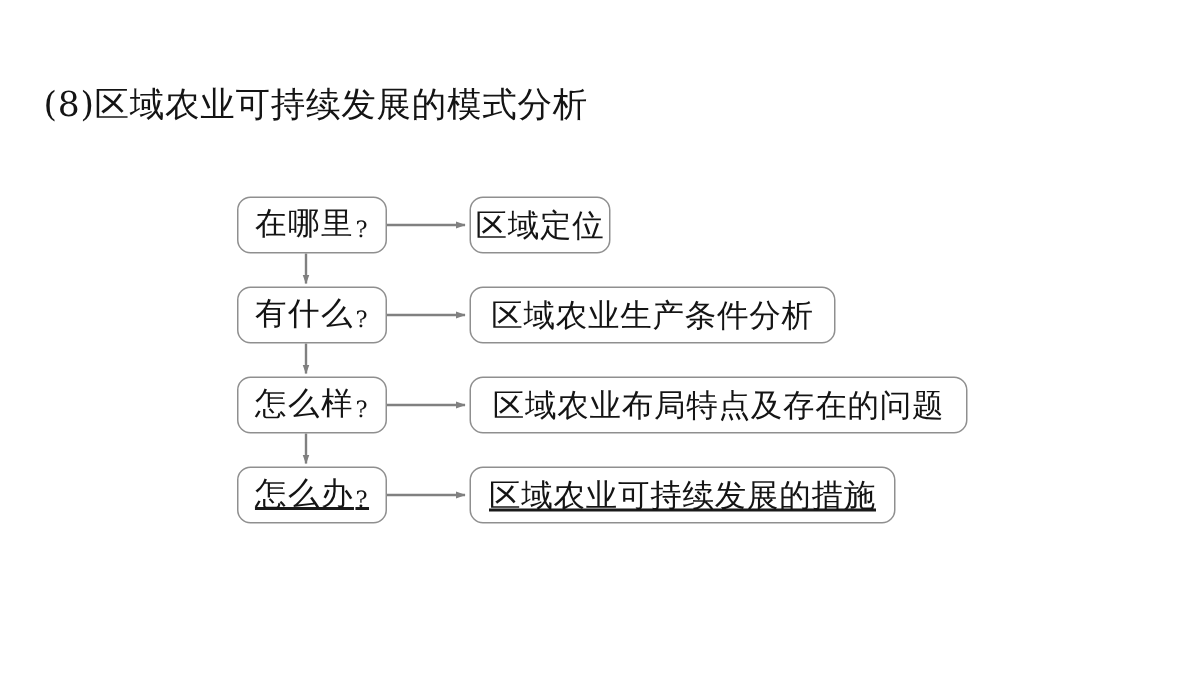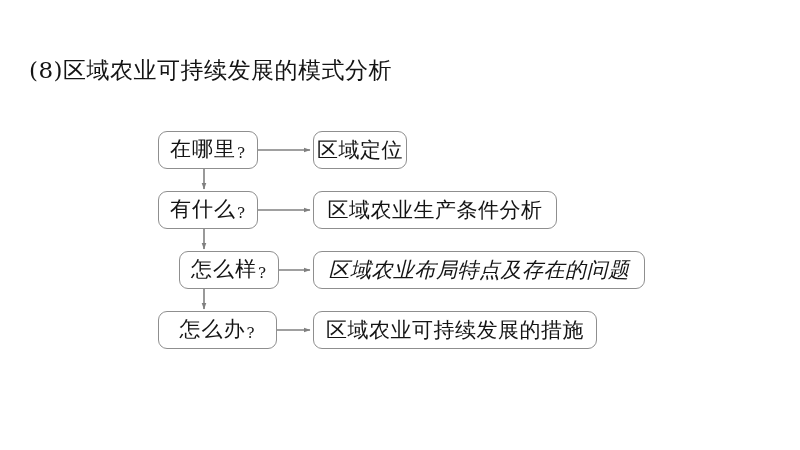--- a/index.html
+++ b/index.html
@@ -82,28 +82,28 @@
     font-size: 15px;
     vertical-align: baseline;
     position: relative;
     top: 2px;
     margin-left: 1px;
   }
 
   
   .node-q1 { left: 158px; top: 131px; width: 100px; }
   .node-q2 { left: 158px; top: 191px; width: 100px; }
-  .node-q3 { left: 158px; top: 251px; width: 100px; margin-left: 21px; }
-  .node-q4 { left: 158px; top: 311px; width: 119px; }
+  .node-q3 { left: 158px; top: 251px; width: 100px; }
+  .node-q4 { left: 158px; top: 311px; width: 100px; text-decoration: underline; }
 
   
   .node-a1 { left: 313px; top: 131px; width: 94px; }
   .node-a2 { left: 313px; top: 191px; width: 244px; text-align: center; }
-  .node-a3 { left: 313px; top: 251px; width: 332px; font-style: italic; }
-  .node-a4 { left: 313px; top: 311px; width: 284px; }
+  .node-a3 { left: 313px; top: 251px; width: 332px; }
+  .node-a4 { left: 313px; top: 311px; width: 284px; text-decoration: underline; }
 </style>
 </head>
 <body>
 
 <div id="page-root">
 
   <div class="slide-title">(8)区域农业可持续发展的模式分析</div>
 
   <div class="flow">
 

